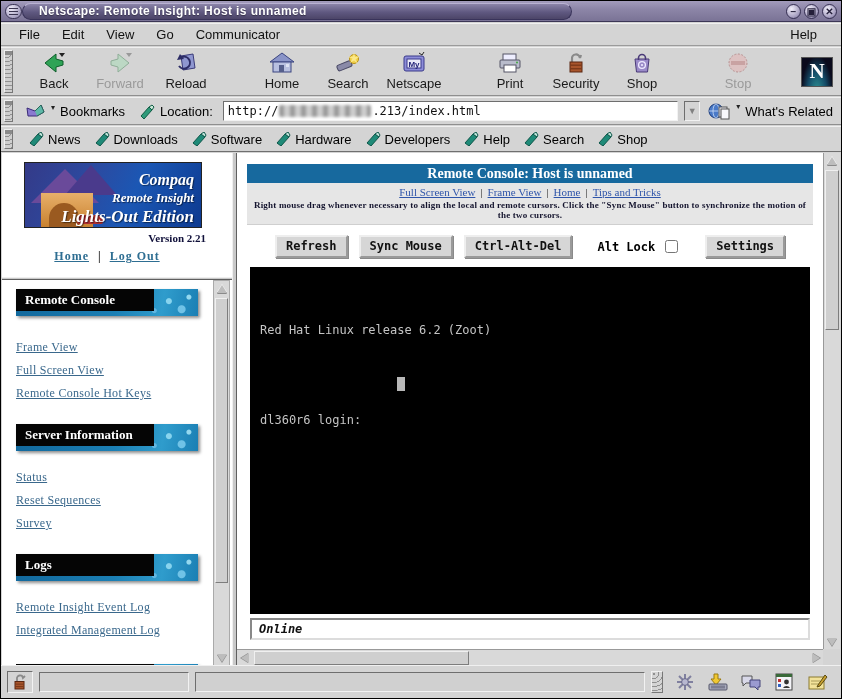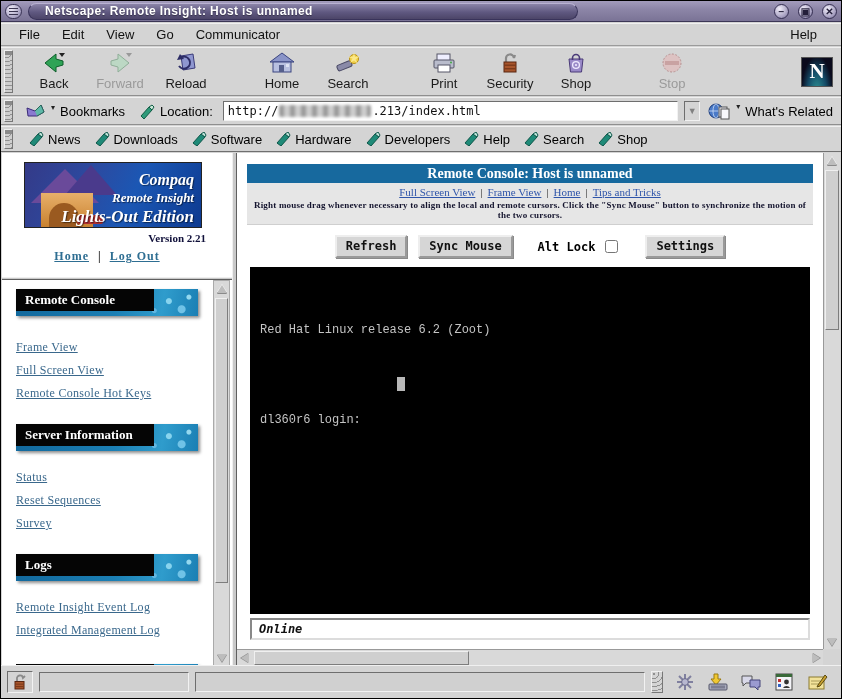--- a/index.html
+++ b/index.html
@@ -9,21 +9,21 @@
   .window {
     position:relative; width:842px; height:699px; margin:0 auto;
     background:#d4d4d4; border:1px solid #000; overflow:hidden;
   }
 
   
   .titlebar {
     position:absolute; left:0; top:0; right:0; height:21px;
     background:linear-gradient(180deg,#a39cbc 0%, #8d86a8 40%, #7a7396 100%);
     border-bottom:1px solid #3c3656;
-    display:flex; align-items:center; padding:0 4px; gap:6px;
+    display:flex; align-items:center; padding:0 4px; 
   }
   .win-menu-btn {
     width:17px; height:15px; border-radius:8px;
     background:radial-gradient(circle at 35% 30%, #efecf8, #a59ec0 70%, #746c92);
     border:1px solid #3a3456; display:flex; align-items:center; justify-content:center;
   }
   .win-menu-btn .bars { width:9px; height:7px;
     background:repeating-linear-gradient(180deg,#3a3450 0 1px, transparent 1px 3px); }
   .title-pill {
     height:17px; width:550px; border-radius:9px; padding:0 16px;
@@ -253,21 +253,21 @@
     font-family:"DejaVu Sans Mono", monospace; font-weight:bold; font-size:12px; }
   .altlock input { width:13px; height:13px; }
   .settings-wrap { margin-left:16px; }
 
   .terminal {
     margin:9px 12px 0 13px; width:560px; height:347px; background:#000;
     position:relative; padding:26px 0 0 10px;
     font-family:"DejaVu Sans Mono", monospace; font-size:12px; line-height:15px;
     color:#c4c4c4; white-space:pre;
   }
-  .term-line { min-height:15px;font-family:Liberation Mono, monospace; }
+  .term-line { min-height:15px; }
   .term-cursor { position:absolute; left:147px; top:110px; width:8px; height:14px; background:#b8b8b8; }
 
   .online-field {
     margin:4px 12px 0 13px; width:560px; height:22px; background:#fff;
     border:2px inset #dcdcdc; display:flex; align-items:center; padding-left:7px;
     font-family:"DejaVu Sans Mono", monospace; font-style:italic; font-weight:bold;
     font-size:12px; color:#111;
   }
 
   
@@ -357,20 +357,31 @@
       </div>
       <div class="tb-btn">
         <span class="ticon">
           <svg width="26" height="22" viewBox="0 0 26 22">
               <rect x="2" y="11" width="15" height="6" rx="2" transform="rotate(-22 9 14)" fill="#8a8aa8" stroke="#4a4a66"></rect>
               <circle cx="19" cy="7" r="4.5" fill="#f2d24a" stroke="#b89018"></circle>
               <polygon points="19,0 20,5 25,4 20.5,7.5 23,12 19,8.5 15,11 17.5,6.5 13,5 18,4.5" fill="#fbe88a"></polygon>
             </svg>
         </span>
         <span class="tlabel">Search</span>
+      </div>
+      <div class="tb-btn">
+        <span class="ticon">
+          <svg width="26" height="22" viewBox="0 0 26 22">
+              <rect x="3" y="4" width="20" height="15" rx="2" fill="#8c8cd8" stroke="#3a3a8a"></rect>
+              <rect x="6" y="7" width="14" height="9" fill="#e8e8f8" stroke="#3a3a8a"></rect>
+              <text x="13" y="14.5" font-size="8" font-weight="bold" text-anchor="middle" fill="#24247a" font-family="Liberation Sans, sans-serif">My</text>
+              <polyline points="18,1 21,3 23,0" fill="none" stroke="#222"></polyline>
+            </svg>
+        </span>
+        <span class="tlabel">Netscape</span>
       </div>
       <div class="tb-gap"></div>
       <div class="tb-btn">
         <span class="ticon">
           <svg width="26" height="22" viewBox="0 0 26 22">
               <rect x="6" y="2" width="13" height="7" fill="#eef" stroke="#556"></rect>
               <rect x="3" y="8" width="20" height="8" rx="1" fill="#b9bccc" stroke="#556"></rect>
               <rect x="7" y="13" width="12" height="7" fill="#fff" stroke="#556"></rect>
               <circle cx="20" cy="10.5" r="1" fill="#4a4"></circle>
             </svg>
@@ -591,20 +602,21 @@
         <div class="page-subnav">
           <div class="links">
             <a href="#">Full Screen View</a><span class="sep">|</span><a href="#">Frame View</a><span class="sep">|</span><a href="#">Home</a><span class="sep">|</span><a href="#">Tips and Tricks</a>
           </div>
           <div class="page-instruction">Right mouse drag whenever necessary to align the local and remote cursors. Click the "Sync Mouse" button to synchronize the motion of the two cursors.</div>
         </div>
 
         <div class="btn-row">
           <button class="con-btn">Refresh</button>
           <button class="con-btn">Sync Mouse</button>
+          <button class="con-btn">Ctrl-Alt-Del</button>
           <span class="altlock">
             <span>Alt Lock</span>
             <input type="checkbox" style="">
           </span>
           <span class="settings-wrap">
             <button class="con-btn">Settings</button>
           </span>
         </div>
 
         <div class="terminal">

